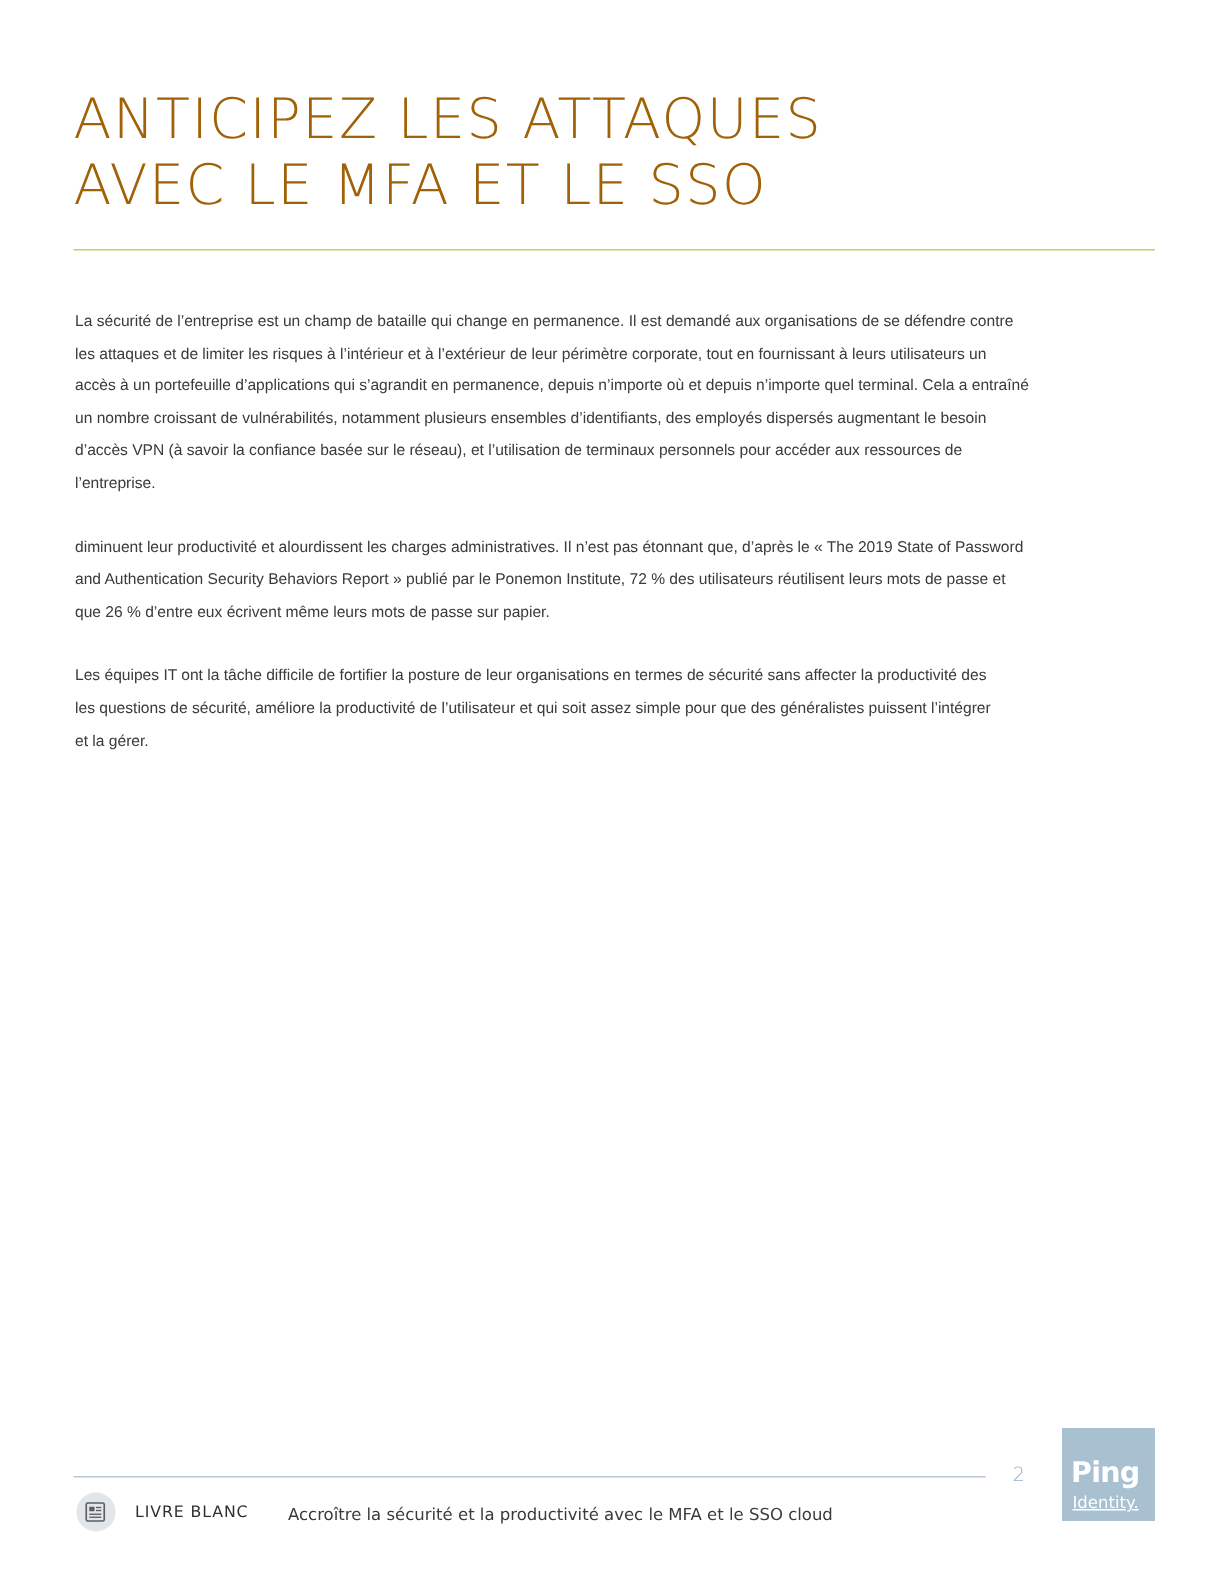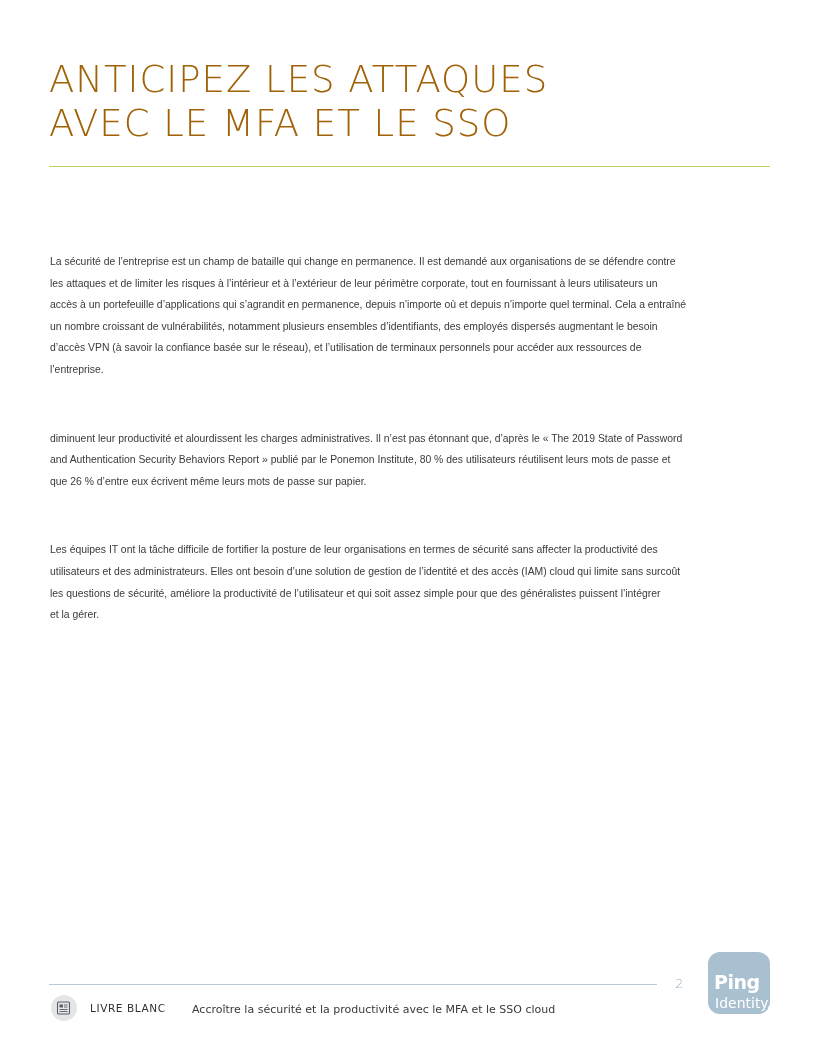--- a/index.html
+++ b/index.html
@@ -42,21 +42,20 @@
       top: 204px;
       width: 680px;
     }
     .body-text p {
       font-family: "Liberation Sans", sans-serif;
       font-size: 10.4px;
       line-height: 21.6px;
       color: #3a3a3a;
       margin-bottom: 21px;
       white-space: nowrap;
-      margin-top: 47px;
     }
     .body-text p .ln { display: block; }
     .footer-rule {
       position: absolute;
       left: 49px;
       top: 984px;
       width: 608px;
       height: 1px;
       background: #b8c8d8;
     }
@@ -70,37 +69,37 @@
       color: #9ab0c6;
     }
     .logo {
       position: absolute;
       left: 708px;
       top: 952px;
       width: 62px;
       height: 62px;
       background: #a9c0d1;
       color: #ffffff;
-      border-radius: 12px;
     }
     .logo .ping {
       position: absolute;
       left: 6px;
       top: 19px;
       font-family: "DejaVu Sans", sans-serif;
       font-weight: bold;
       font-size: 19px;
       letter-spacing: -0.5px;
     }
     .logo .identity {
       position: absolute;
       left: 7px;
       top: 43px;
       font-family: "DejaVu Sans", sans-serif;
-      font-size: 14px;
+      font-size: 11px;
+      text-decoration: underline;
     }
     .doc-icon {
       position: absolute;
       left: 51px;
       top: 995px;
       width: 26px;
       height: 26px;
       border-radius: 50%;
       background: #e3e6e9;
     }
@@ -139,26 +138,25 @@
   <p>
     <span class="ln">La sécurité de l’entreprise est un champ de bataille qui change en permanence. Il est demandé aux organisations de se défendre contre</span>
     <span class="ln">les attaques et de limiter les risques à l’intérieur et à l’extérieur de leur périmètre corporate, tout en fournissant à leurs utilisateurs un</span>
     <span class="ln">accès à un portefeuille d’applications qui s’agrandit en permanence, depuis n’importe où et depuis n’importe quel terminal. Cela a entraîné</span>
     <span class="ln">un nombre croissant de vulnérabilités, notamment plusieurs ensembles d’identifiants, des employés dispersés augmentant le besoin</span>
     <span class="ln">d’accès VPN (à savoir la confiance basée sur le réseau), et l’utilisation de terminaux personnels pour accéder aux ressources de</span>
     <span class="ln">l’entreprise.</span>
   </p>
   <p>
     <span class="ln">diminuent leur productivité et alourdissent les charges administratives. Il n’est pas étonnant que, d’après le « The 2019 State of Password</span>
-    <span class="ln">and Authentication Security Behaviors Report » publié par le Ponemon Institute, 80 % des utilisateurs réutilisent leurs mots de passe et</span>
+    <span class="ln">and Authentication Security Behaviors Report » publié par le Ponemon Institute, 72 % des utilisateurs réutilisent leurs mots de passe et</span>
     <span class="ln">que 26 % d’entre eux écrivent même leurs mots de passe sur papier.</span>
   </p>
   <p>
     <span class="ln">Les équipes IT ont la tâche difficile de fortifier la posture de leur organisations en termes de sécurité sans affecter la productivité des</span>
-    <span class="ln">utilisateurs et des administrateurs. Elles ont besoin d’une solution de gestion de l’identité et des accès (IAM) cloud qui limite sans surcoût</span>
     <span class="ln">les questions de sécurité, améliore la productivité de l’utilisateur et qui soit assez simple pour que des généralistes puissent l’intégrer</span>
     <span class="ln">et la gérer.</span>
   </p>
 </div>
 
 <div class="footer-rule"></div>
 
 <div class="page-number">2</div>
 
 <div class="logo">

